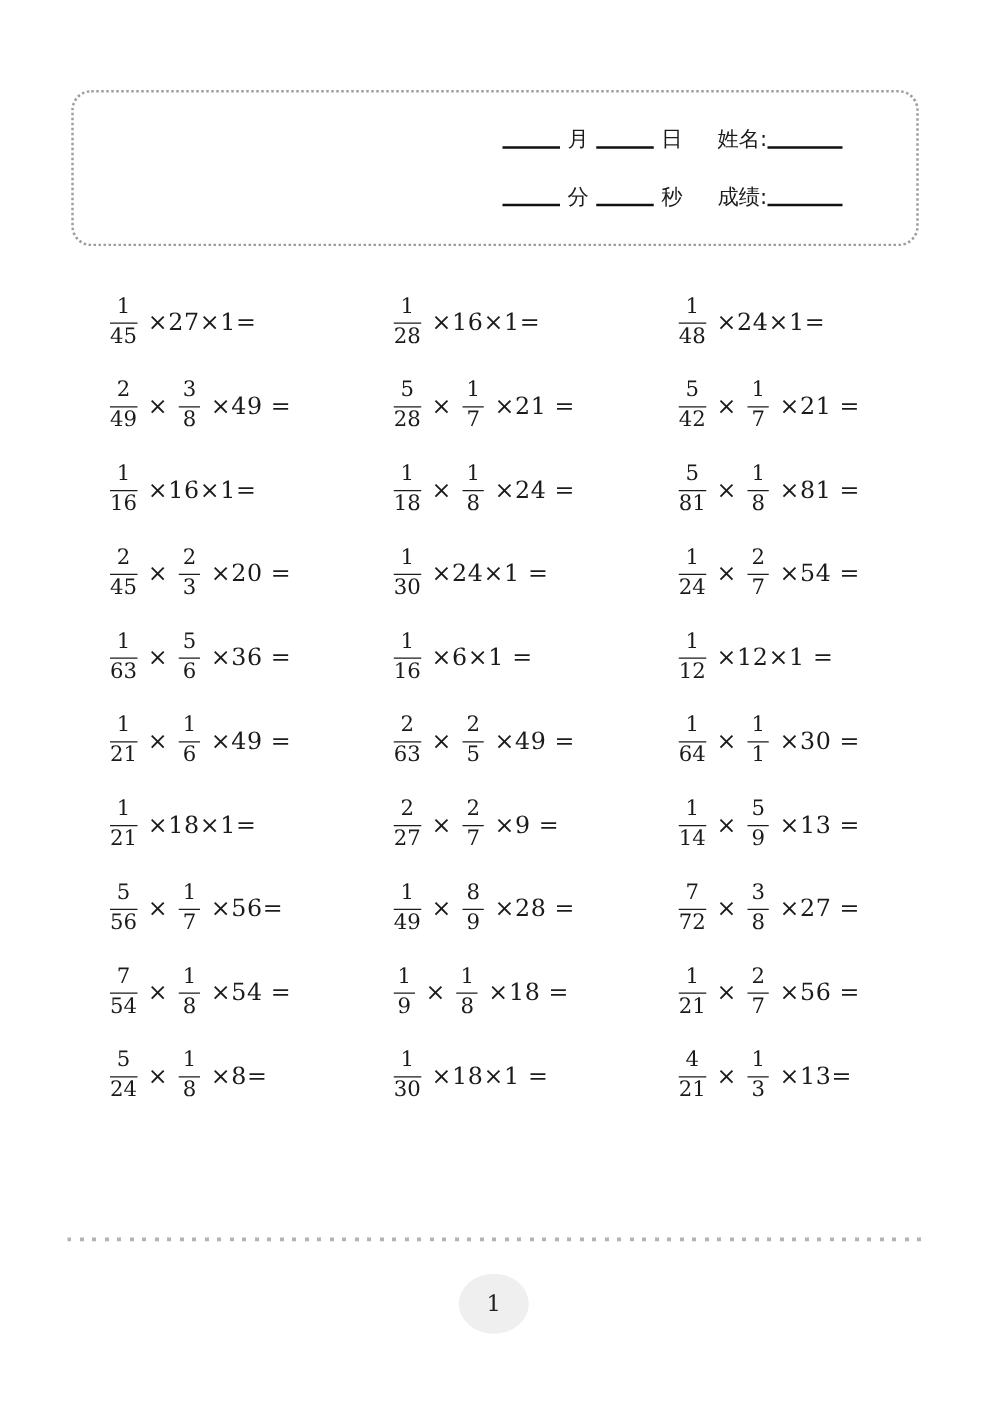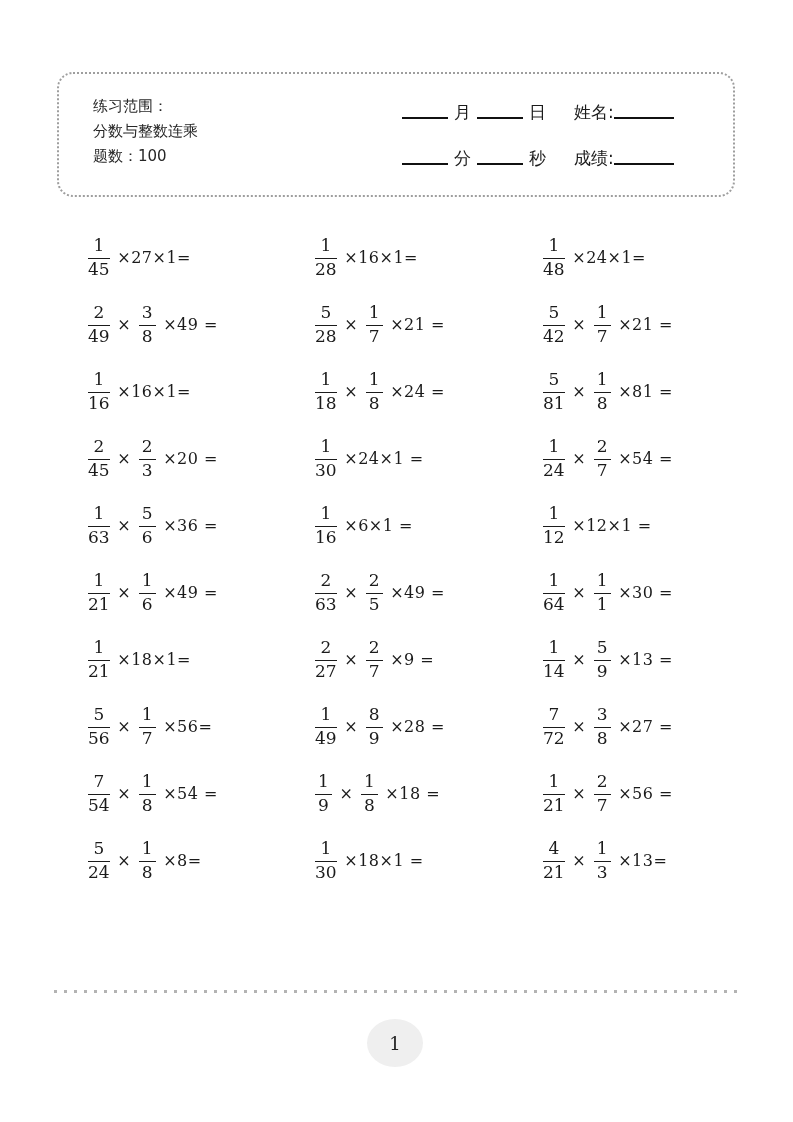--- a/index.html
+++ b/index.html
@@ -53,21 +53,21 @@
   .problem-cell {
     display: flex; align-items: center; justify-content: flex-start;
     font-size: 19px;
   }
   .frac {
     display: inline-block; text-align: center; vertical-align: middle;
     font-size: 17px; line-height: 1.12; margin: 0 2px;
   }
   .frac .num { display: block; padding: 0 3px 2px; border-bottom: 1.5px solid #1b1b1b; }
   .frac .den { display: block; padding-top: 1px; }
-  .op { font-size: 16px; white-space: pre; letter-spacing: 0.5px; }
+  .op { font-size: 19px; white-space: pre; letter-spacing: 0.5px; }
 
   
   .bottom-dash {
     position: absolute; left: 54px; top: 990px;
     width: 688px; height: 3px;
     background: repeating-linear-gradient(90deg, #b3b3b3 0 3px, transparent 3px 10px);
   }
   .page-num {
     position: absolute; left: 367px; top: 1019px;
     width: 56px; height: 48px;
@@ -76,25 +76,20 @@
     display: flex; align-items: center; justify-content: center;
     font-size: 18px; color: #222;
   }
 </style>
 </head>
 <body>
 
 <div class="page">
 
   <div class="header-box">
-    <div class="header-left">
-      <div>练习范围：</div>
-      <div>分数与整数连乘</div>
-      <div>题数：100</div>
-    </div>
 
     <div class="header-right">
       <div class="fill-line">
         <span class="blank"></span>
         <span class="cjk">月</span>
         <span class="blank"></span>
         <span class="cjk">日</span>
         <span class="label">姓名:</span>
         <span class="blank blank-wide"></span>
       </div>

